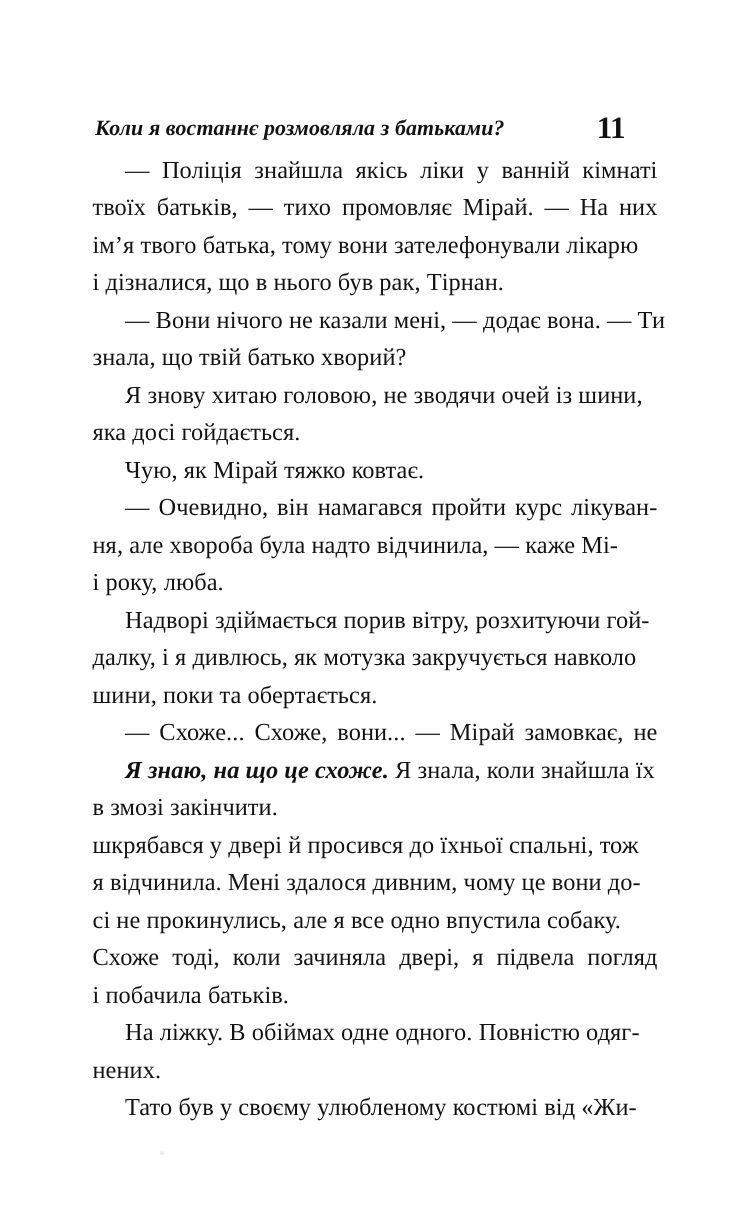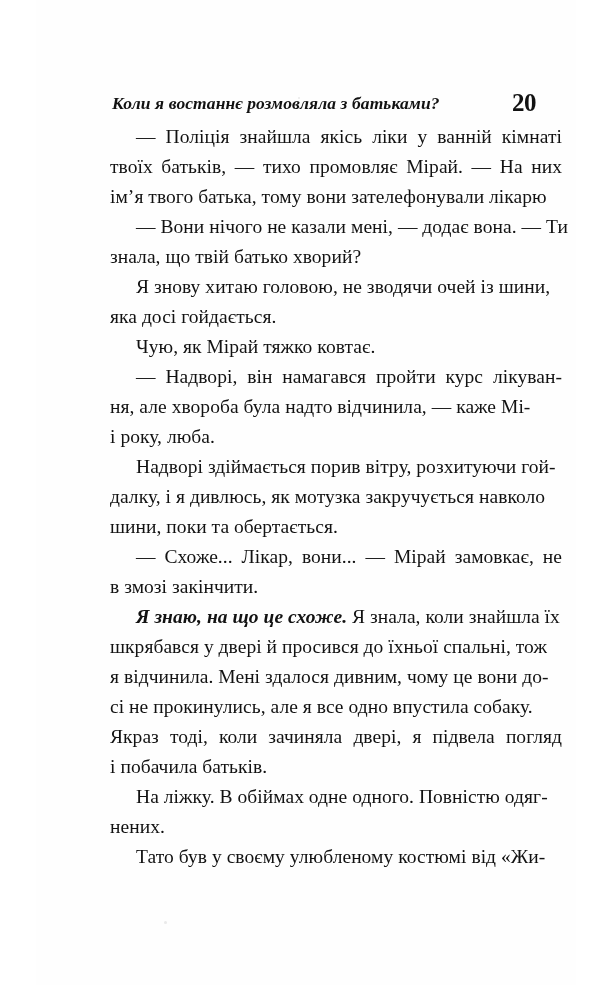--- a/index.html
+++ b/index.html
@@ -8,21 +8,20 @@
     background: #ffffff;
   }
   .page {
     position: relative;
     width: 540px;
     height: 985px;
     background: #fefefe;
     overflow: hidden;
     font-family: "Liberation Serif", "DejaVu Serif", serif;
     color: #121212;
-    margin-left: 36px;
   }
 
   
   .header-row {
     position: absolute;
     left: 76px;
     right: 40px;
     top: 88px;
     height: 30px;
     display: flex;
@@ -80,21 +79,21 @@
     opacity: 0.55;
   }
 </style>
 </head>
 <body>
 
 <div class="page">
 
   <div class="header-row">
     <div class="running-head">Коли я востаннє розмовляла з батьками?</div>
-    <div class="folio">20</div>
+    <div class="folio">11</div>
   </div>
 
   <div class="body-block" id="body-block">
       <div class="line indent just">
         <span class="w">—</span>
         <span class="w">Поліція</span>
         <span class="w">знайшла</span>
         <span class="w">якісь</span>
         <span class="w">ліки</span>
         <span class="w">у</span>
@@ -106,56 +105,57 @@
         <span class="w">батьків,</span>
         <span class="w">—</span>
         <span class="w">тихо</span>
         <span class="w">промовляє</span>
         <span class="w">Мірай.</span>
         <span class="w">—</span>
         <span class="w">На</span>
         <span class="w">них</span>
       </div>
       <div class="line"><span>ім’я твого батька, тому вони зателефонували лікарю</span></div>
+      <div class="line"><span>і дізналися, що в нього був рак, Тірнан.</span></div>
       <div class="line indent"><span>— Вони нічого не казали мені, — додає вона. — Ти</span></div>
       <div class="line"><span>знала, що твій батько хворий?</span></div>
       <div class="line indent"><span>Я знову хитаю головою, не зводячи очей із шини,</span></div>
       <div class="line"><span>яка досі гойдається.</span></div>
       <div class="line indent"><span>Чую, як Мірай тяжко ковтає.</span></div>
       <div class="line indent just">
         <span class="w">—</span>
-        <span class="w">Надворі,</span>
+        <span class="w">Очевидно,</span>
         <span class="w">він</span>
         <span class="w">намагався</span>
         <span class="w">пройти</span>
         <span class="w">курс</span>
         <span class="w">лікуван-</span>
       </div>
       <div class="line"><span>ня, але хвороба була надто відчинила, — каже Мі-</span></div>
       <div class="line"><span>і року, люба.</span></div>
       <div class="line indent"><span>Надворі здіймається порив вітру, розхитуючи гой-</span></div>
       <div class="line"><span>далку, і я дивлюсь, як мотузка закручується навколо</span></div>
       <div class="line"><span>шини, поки та обертається.</span></div>
       <div class="line indent just">
         <span class="w">—</span>
         <span class="w">Схоже...</span>
-        <span class="w">Лікар,</span>
+        <span class="w">Схоже,</span>
         <span class="w">вони...</span>
         <span class="w">—</span>
         <span class="w">Мірай</span>
         <span class="w">замовкає,</span>
         <span class="w">не</span>
       </div>
+      <div class="line indent"><span class="bi">Я знаю, на що це схоже.</span><span> Я знала, коли знайшла їх</span></div>
       <div class="line"><span>в змозі закінчити.</span></div>
-      <div class="line indent"><span class="bi">Я знаю, на що це схоже.</span><span> Я знала, коли знайшла їх</span></div>
       <div class="line"><span>шкрябався у двері й просився до їхньої спальні, тож</span></div>
       <div class="line"><span>я відчинила. Мені здалося дивним, чому це вони до-</span></div>
       <div class="line"><span>сі не прокинулись, але я все одно впустила собаку.</span></div>
       <div class="line just">
-        <span class="w">Якраз</span>
+        <span class="w">Схоже</span>
         <span class="w">тоді,</span>
         <span class="w">коли</span>
         <span class="w">зачиняла</span>
         <span class="w">двері,</span>
         <span class="w">я</span>
         <span class="w">підвела</span>
         <span class="w">погляд</span>
       </div>
       <div class="line"><span>і побачила батьків.</span></div>
       <div class="line indent"><span>На ліжку. В обіймах одне одного. Повністю одяг-</span></div>

